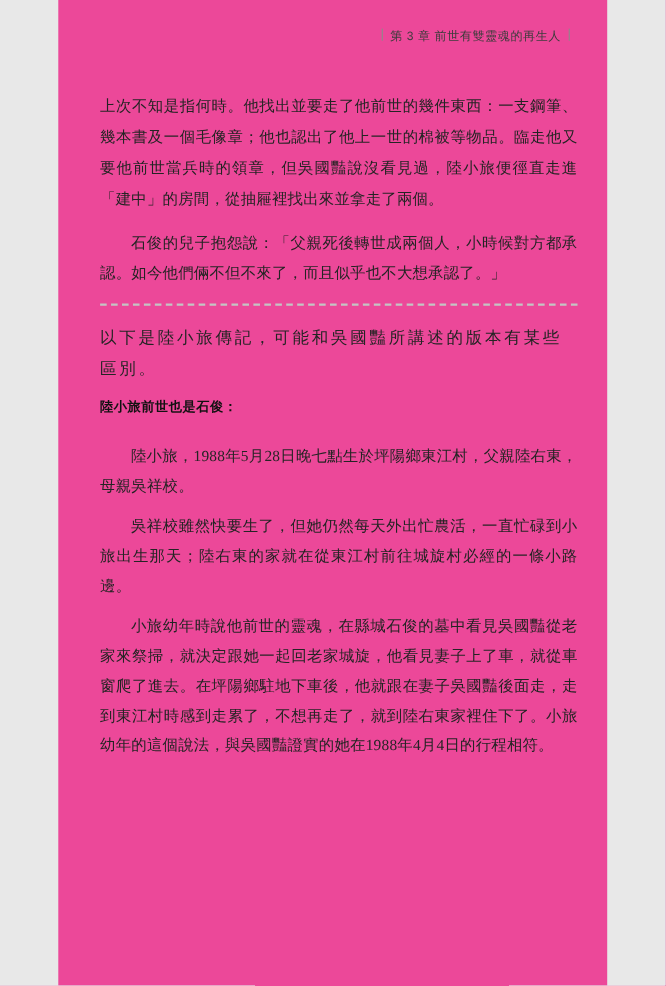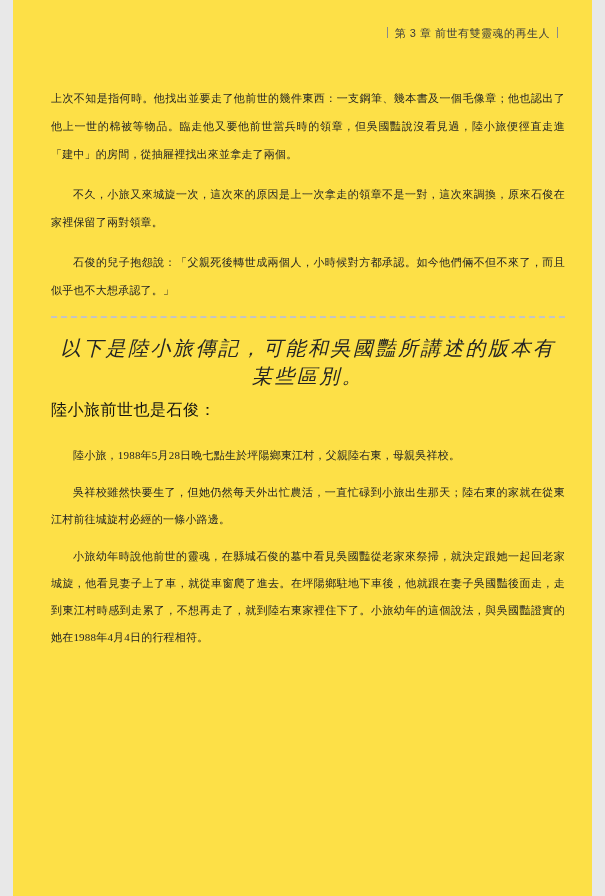--- a/index.html
+++ b/index.html
@@ -2,24 +2,24 @@
 <html lang="zh-Hant"><head>
 <meta charset="utf-8">
 <style>
   html, body {
     margin: 0;
     padding: 0;
     background: #e8e8e8;
   }
   .page {
     position: relative;
-    width: 579px;
+    width: 499px;
     height: 896px;
     margin: 0 auto;
-    background: #fde047;
+    background: #ec4899;
     box-sizing: border-box;
     padding: 26px 27px 0 38px;
     overflow: hidden;
     font-family: "Liberation Serif", "DejaVu Serif", serif;
     color: #242424;
   }
   .running-header {
     height: 14px;
     line-height: 14px;
     text-align: right;
@@ -34,66 +34,64 @@
     height: 11px;
     background: #8a8a8a;
     vertical-align: -1px;
     margin: 0 7px;
   }
   main {
     margin-top: 44px;
   }
   p {
     margin: 0 0 12px 0;
-    font-size: 11px;
+    font-size: 14px;
     line-height: 28px;
     text-align: justify;
     letter-spacing: 0.2px;
   }
   p.indent { text-indent: 2em; }
   .p-after {
     line-height: 27px;
     margin-bottom: 10px;
   }
   .divider {
     border: 0;
     border-top: 2px dashed #c4c4c4;
     margin: 8px 0 16px 0;
   }
   .section-intro {
     margin: 0 0 6px 0;
-    font-size: 20px;
+    font-size: 15px;
     line-height: 28px;
     letter-spacing: 2.5px;
-    text-align: center;
-    font-style: italic;
+    text-align: left;
   }
   .section-title {
     margin: 0 0 18px 0;
     font-family: "Liberation Sans", "DejaVu Sans", sans-serif;
-    font-weight: 400;
-    font-size: 16px;
+    font-weight: 700;
+    font-size: 12px;
     line-height: 28px;
     color: #111111;
     letter-spacing: 0.5px;
   }
 </style>
 </head>
 <body>
 
 <div class="page">
 
   <div class="running-header">
     <span class="header-rule"></span><span>第 3 章 前世有雙靈魂的再生人</span><span class="header-rule"></span>
   </div>
 
   <main>
 
     <p>上次不知是指何時。他找出並要走了他前世的幾件東西：一支鋼筆、幾本書及一個毛像章；他也認出了他上一世的棉被等物品。臨走他又要他前世當兵時的領章，但吳國豔說沒看見過，陸小旅便徑直走進「建中」的房間，從抽屜裡找出來並拿走了兩個。</p>
-    <p class="indent">不久，小旅又來城旋一次，這次來的原因是上一次拿走的領章不是一對，這次來調換，原來石俊在家裡保留了兩對領章。</p>
     <p class="indent">石俊的兒子抱怨說：「父親死後轉世成兩個人，小時候對方都承認。如今他們倆不但不來了，而且似乎也不大想承認了。」</p>
 
     <hr class="divider">
 
     <p class="section-intro">以下是陸小旅傳記，可能和吳國豔所講述的版本有某些區別。</p>
 
     <h2 class="section-title">
       <span>陸小旅前世也是石俊：</span><br>
     </h2>
 

